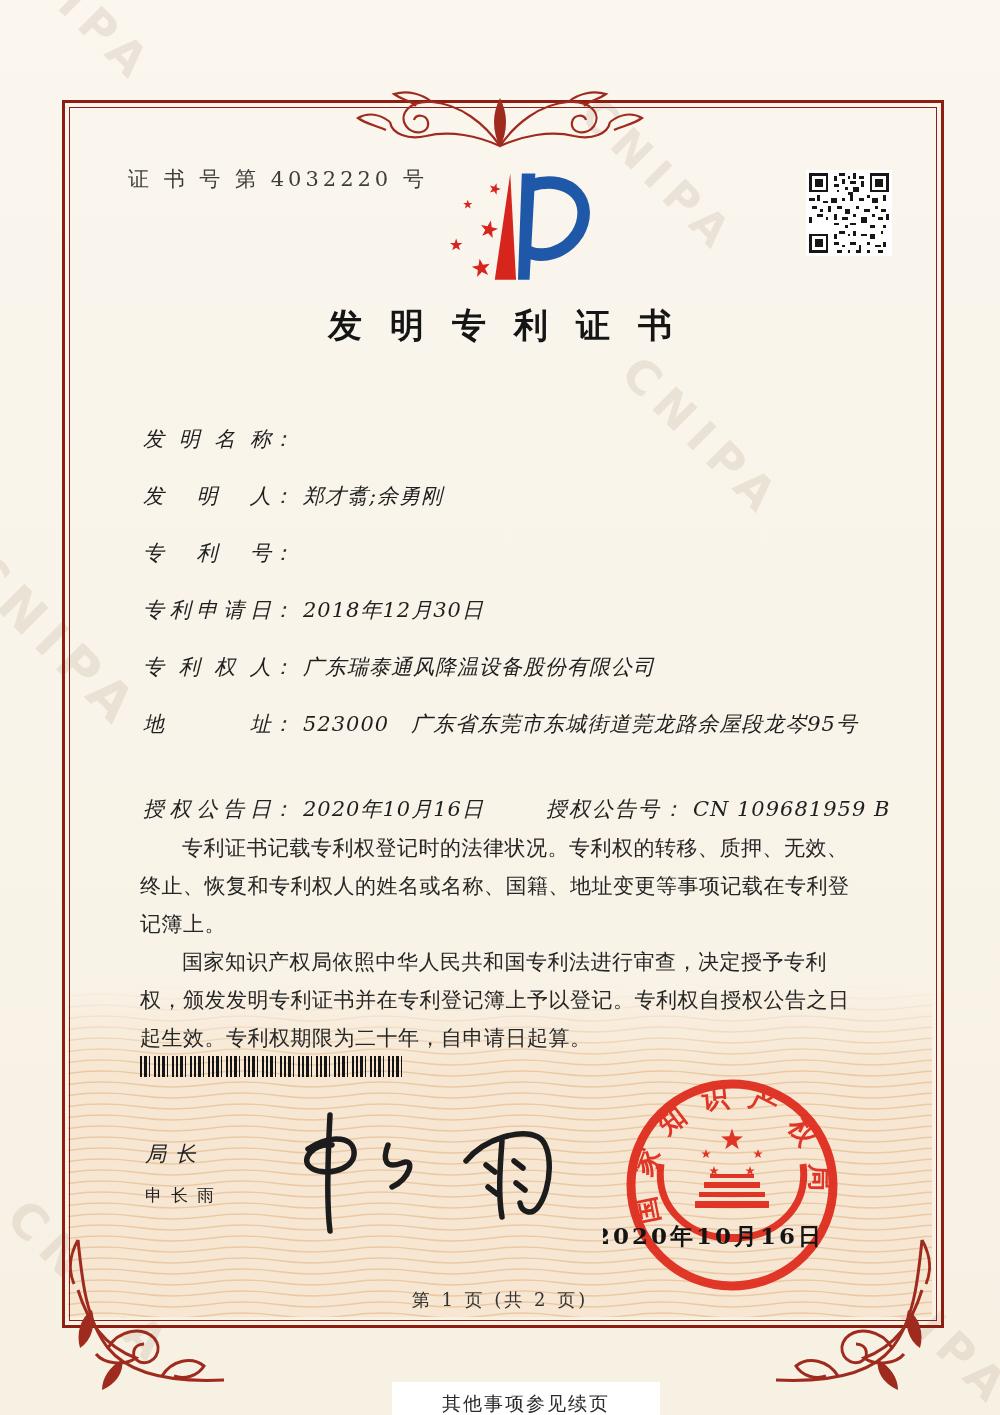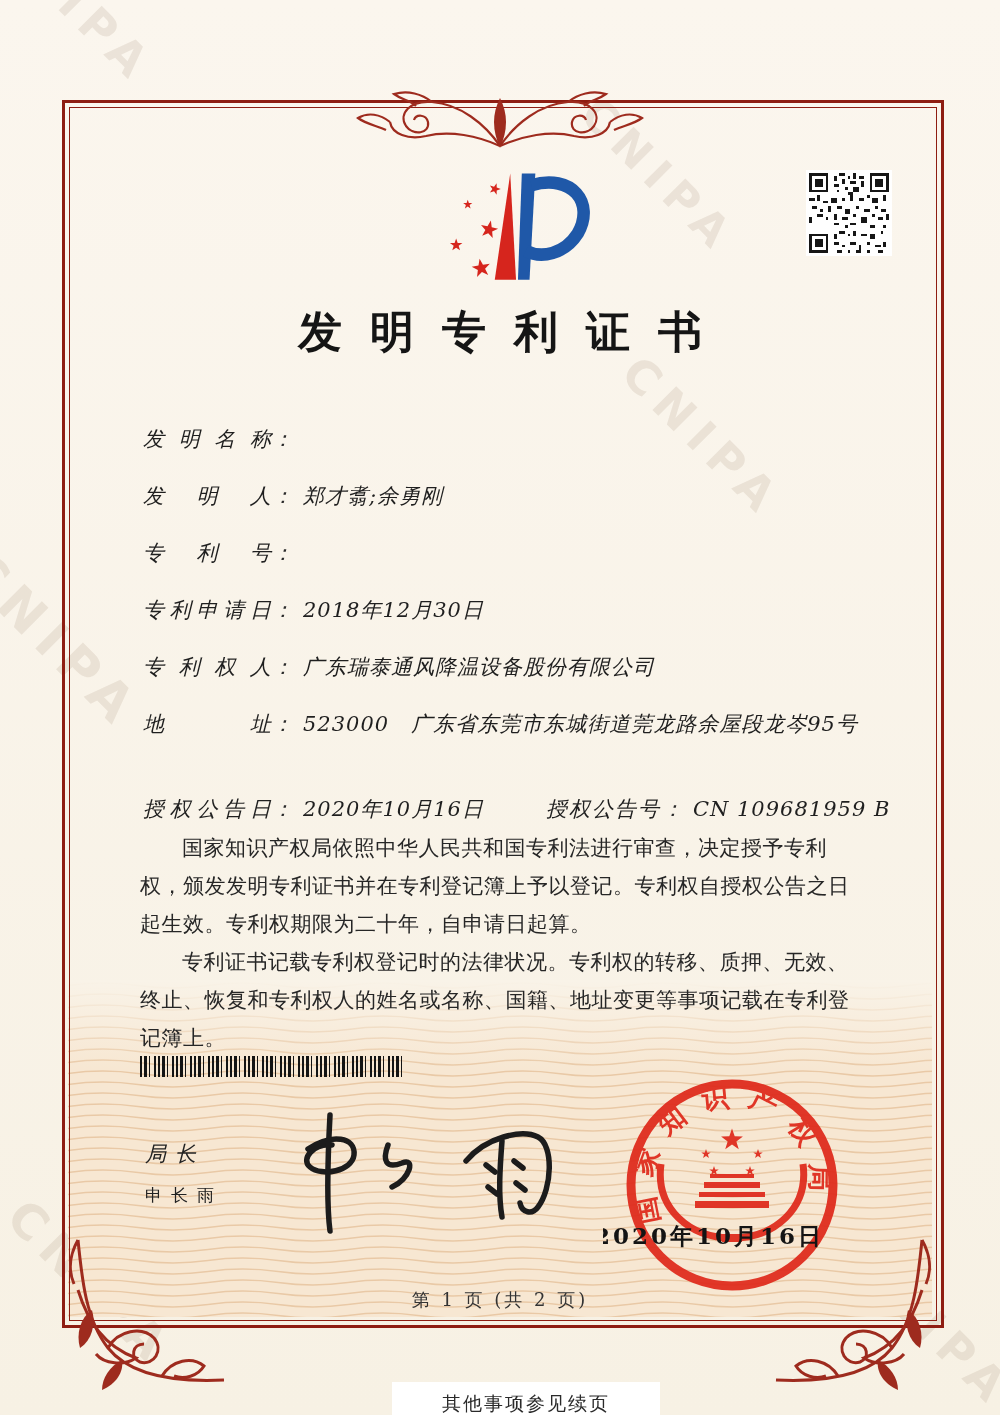--- a/index.html
+++ b/index.html
@@ -8,21 +8,21 @@
   .wm{position:absolute;font-family:"DejaVu Sans","Liberation Sans",sans-serif;font-weight:bold;
       color:rgba(165,145,120,0.18);letter-spacing:10px;transform:rotate(45deg);z-index:0;user-select:none;}
   .frame{position:absolute;left:62px;top:100px;width:876px;height:1222px;border:3px solid #8e1d12;z-index:1;}
   .frame-inner{position:absolute;left:4px;top:4px;right:4px;bottom:4px;border:1px solid #8e1d12;}
   .waves{position:absolute;left:68px;top:980px;z-index:0;}
   .wave-fade{position:absolute;left:68px;top:980px;width:864px;height:90px;z-index:0;
       background:linear-gradient(to bottom,#f9f3e8 0%,rgba(249,243,232,0) 100%);}
   .cert-no{position:absolute;left:128px;top:165px;font-size:21px;letter-spacing:4px;color:#3c3c3a;z-index:2;}
   .logo{position:absolute;left:405px;top:162px;z-index:2;}
   .qr{position:absolute;left:806px;top:170px;width:86px;height:86px;background:#fff;padding:3px;box-sizing:border-box;z-index:2;}
-  .title{position:absolute;left:0;top:303px;width:100%;text-align:center;font-size:44px;font-weight:700;
+  .title{position:absolute;left:0;top:303px;width:100%;text-align:center;font-size:34px;font-weight:700;
       letter-spacing:28px;text-indent:28px;color:#151515;z-index:2;}
   .fields{position:absolute;left:143px;top:424px;width:750px;z-index:2;font-size:21px;}
   .frow{display:flex;align-items:baseline;line-height:30px;margin-bottom:27px;font-style:italic;}
   .flabel{display:inline-block;width:128px;text-align:justify;text-align-last:justify;color:#1f1f1f;}
   .fcolon{margin:0 10px 0 1px;}
   .fvalue{color:#1f1f1f;letter-spacing:1px;}
   .pair2{margin-left:62px;display:flex;align-items:baseline;}
   .pair2 .flabel{width:auto;text-align-last:auto;letter-spacing:2px;margin-top:28px;}
   .body-text{position:absolute;left:140px;top:829px;width:728px;z-index:2;font-size:21px;line-height:38px;
       color:#262626;letter-spacing:0.5px;}
@@ -99,20 +99,21 @@
         <path d="M26,55 C36,87 52,111 84,123 C72,131 52,129 44,119"></path>
         <path d="M56,113 C66,95 90,91 102,103 C112,115 102,131 88,127 C78,123 80,109 92,109"></path>
         <path d="M110,141 C120,125 140,121 152,131 C146,141 132,145 122,141"></path>
         <path d="M26,5 C18,19 16,35 22,49"></path>
       </g>
       <path d="M40,75 C28,83 24,99 28,113 C40,105 44,89 40,75" fill="#9e2b1e"></path>
       <path d="M70,125 C58,131 50,143 50,155 C64,149 72,137 70,125" fill="#9e2b1e"></path>
     </g>
   </svg>
 
+  <div class="cert-no">证 书 号 第 4032220 号</div>
 
   <svg class="logo" width="195" height="140" viewBox="0 0 200 145">
     <defs>
       <path id="star" d="M0,-10 L2.35,-3.24 L9.51,-3.09 L3.8,1.24 L5.88,8.09 L0,4 L-5.88,8.09 L-3.8,1.24 L-9.51,-3.09 L-2.35,-3.24 Z"></path>
     </defs>
     <g fill="#d6251d">
       <use href="#star" transform="translate(92,28) scale(0.62) rotate(18)"></use>
       <use href="#star" transform="translate(64,44) scale(0.5)"></use>
       <use href="#star" transform="translate(86,70) scale(0.95) rotate(12)"></use>
       <use href="#star" transform="translate(52,86) scale(0.68)"></use>
@@ -246,22 +247,22 @@
       <span class="fvalue">2020年10月16日</span>
       <span class="pair2">
         <span class="flabel">授权公告号</span>
           <span class="fcolon">：</span>
         <span class="fvalue">CN 109681959 B</span>
       </span>
     </div>
   </div>
 
   <div class="body-text">
+    <p>专利证书记载专利权登记时的法律状况。专利权的转移、质押、无效、终止、恢复和专利权人的姓名或名称、国籍、地址变更等事项记载在专利登记簿上。</p>
     <p>国家知识产权局依照中华人民共和国专利法进行审查，决定授予专利权，颁发发明专利证书并在专利登记簿上予以登记。专利权自授权公告之日起生效。专利权期限为二十年，自申请日起算。</p>
-    <p>专利证书记载专利权登记时的法律状况。专利权的转移、质押、无效、终止、恢复和专利权人的姓名或名称、国籍、地址变更等事项记载在专利登记簿上。</p>
   </div>
 
   <div class="barcode"></div>
 
   <div class="signer-title">局长</div>
   <div class="signer-name">申长雨</div>
 
   <svg class="sig" width="310" height="135" viewBox="0 0 310 135">
     <g stroke="#1c1c1c" stroke-width="5.5" fill="none" stroke-linecap="round" stroke-linejoin="round">
       <path d="M38,46 C62,30 86,34 84,52 C82,68 52,74 40,64 C30,56 44,40 62,42"></path>

